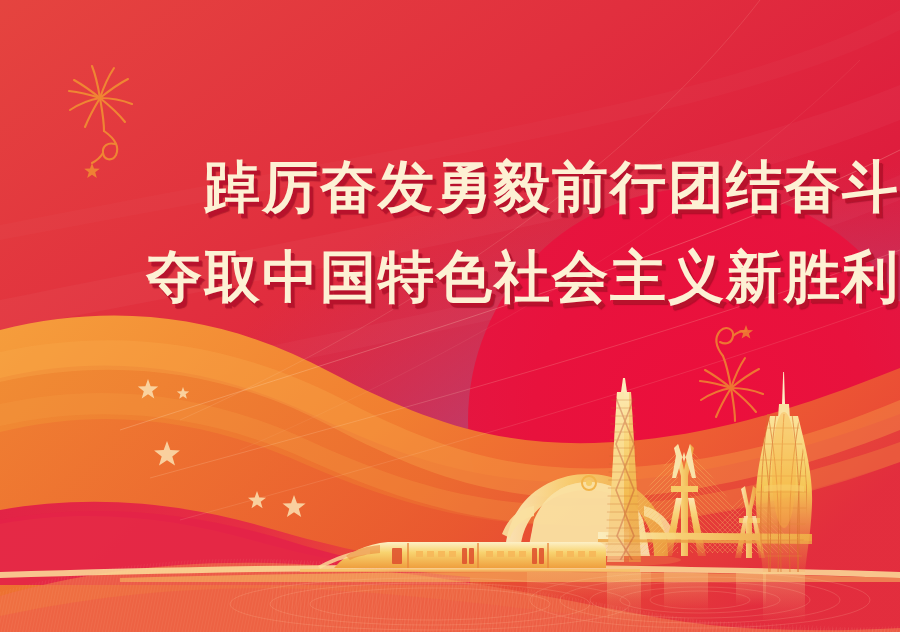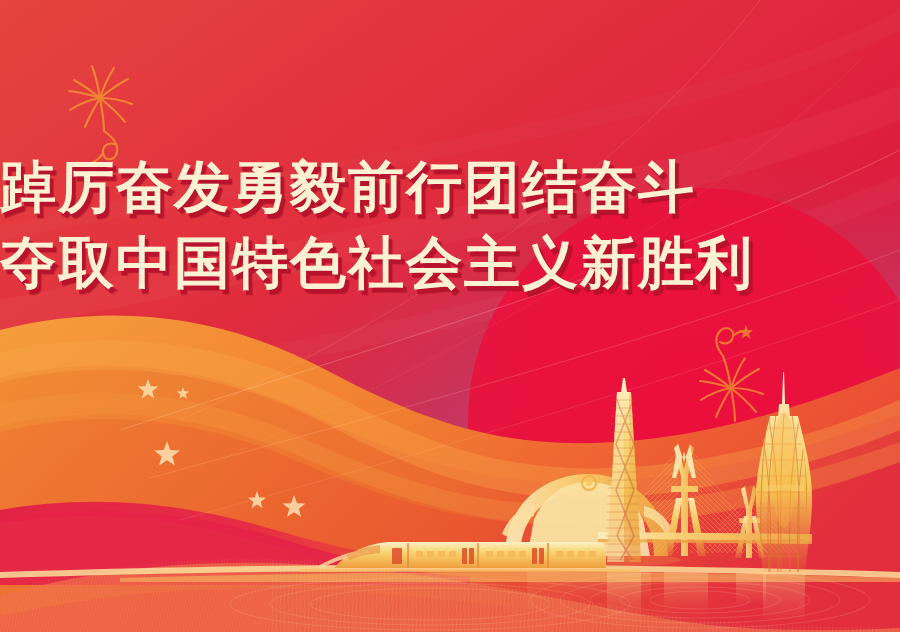--- a/index.html
+++ b/index.html
@@ -23,37 +23,37 @@
     width: 900px;
     height: 632px;
     pointer-events: none;
   }
   
   #headline {
     position: absolute;
     left: 0;
     top: 150px;
     width: 900px;
-    text-align: left;
+    text-align: right;
     z-index: 40;
   }
   .hl-line {
     display: block;
     font-family: "DejaVu Sans", "Liberation Sans", sans-serif;
     font-weight: bold;
     font-size: 56px;
     line-height: 74px;
     letter-spacing: 2px;
     color: #fdf1d4;
     text-shadow:
        3px 4px 0 #b8122c,
        4px 5px 1px rgba(140,10,30,0.55);
     white-space: nowrap;
   }
-  #hl-line-2 { margin-top: 2px; }
+  #hl-line-2 { margin-top: 16px; }
 </style>
 </head>
 <body>
 
 <div id="poster">
 
   <svg class="layer" viewBox="0 0 900 632" preserveAspectRatio="none">
     <defs>
 
       <linearGradient id="gBase" x1="0" y1="0" x2="1" y2="1">

